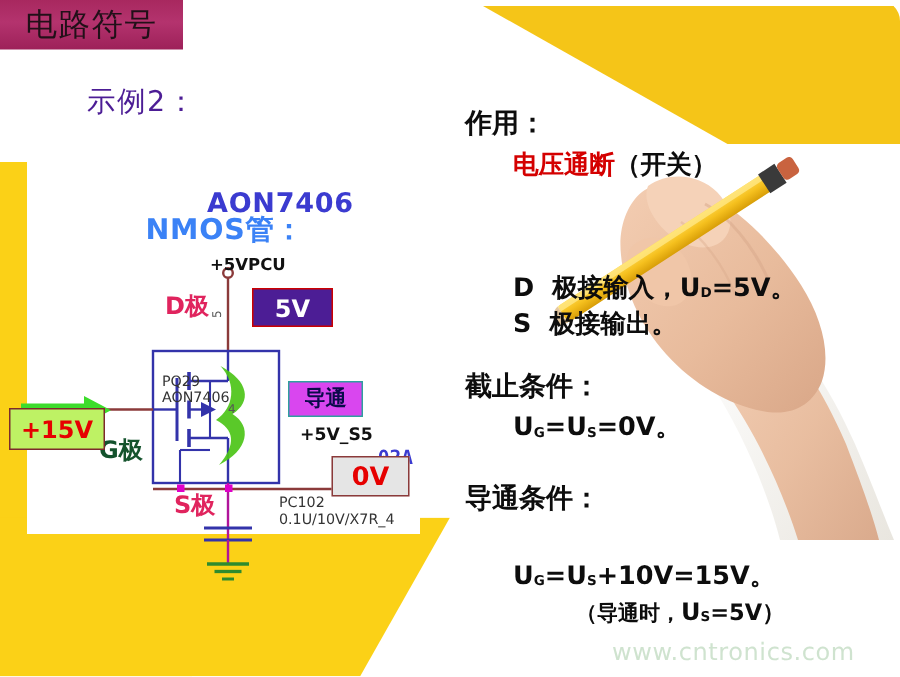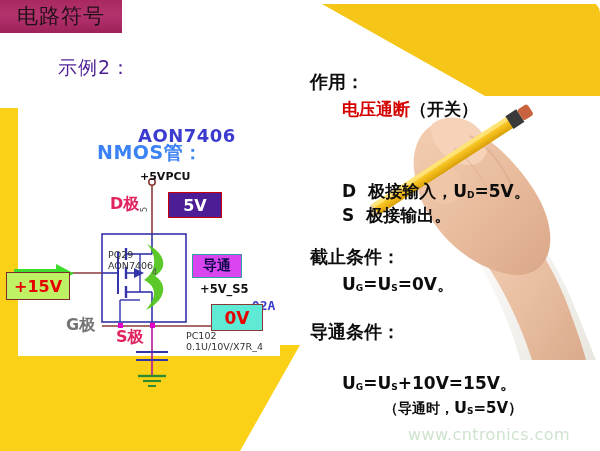--- a/index.html
+++ b/index.html
@@ -64,38 +64,38 @@
   }
 
   
   #schematic{position:absolute;left:0;top:160px;width:300px;height:230px;}
   #schematic svg{display:block;}
 
   .sch-txt{position:absolute;font-family:"DejaVu Sans","Liberation Sans",sans-serif;}
 
   #lbl-5vpcu{left:140px;top:170px;font-size:11px;color:#111;font-weight:600;}
   #lbl-d{left:110px;top:194px;font-size:16px;color:#e0245e;font-weight:bold;}
-  #lbl-g{left:66px;top:290px;font-size:16px;color:#737373;font-weight:bold;margin-top:25px;}
+  #lbl-g{left:66px;top:290px;font-size:16px;color:#14532d;font-weight:bold;}
   #lbl-s{left:116px;top:327px;font-size:16px;color:#e0245e;font-weight:bold;}
   #lbl-pq29{left:108px;top:229px;font-size:9.5px;color:#333;line-height:11px;margin-top:20px;}
   #lbl-pc102{left:186px;top:330px;font-size:9.5px;color:#333;line-height:11px;}
   #lbl-5vs5{left:200px;top:282px;font-size:11.5px;color:#111;font-weight:600;}
   #lbl-amp{left:244px;top:262px;font-size:13px;color:#3b3bd0;font-weight:bold;font-family:"DejaVu Sans Mono","Liberation Mono",monospace;margin-top:36px;}
   #lbl-pin5{left:140px;top:212px;font-size:8px;color:#555;transform:rotate(-90deg);transform-origin:left top;}
   #lbl-pin4{left:152px;top:268px;font-size:8px;color:#555;}
 
   
   .chip{position:absolute;display:flex;align-items:center;justify-content:center;font-weight:bold;}
   #chip-5v{
     left:168px;top:192px;width:52px;height:24px;
     background:#4c1d95;color:#fff;font-size:16px;border:1px solid #c00;
   }
   #chip-0v{
-    left:211px;top:304px;width:50px;height:25px;
-    background:#5eead4;color:#E60000;font-size:17px;border:1.5px solid #8b3a3a;
+    left:221px;top:304px;width:50px;height:25px;
+    background:#e5e5e5;color:#E60000;font-size:17px;border:1.5px solid #8b3a3a;
   }
   #chip-15v{
     left:6px;top:272px;width:62px;height:26px;
     background:#bef264;color:#E60000;font-size:16px;border:1.5px solid #7d2b2b;
   }
   #chip-on{
     left:192px;top:254px;width:48px;height:22px;
     background:#d946ef;color:#0a0a4a;font-size:14px;border:1px solid #2f9f9f;
   }
 

